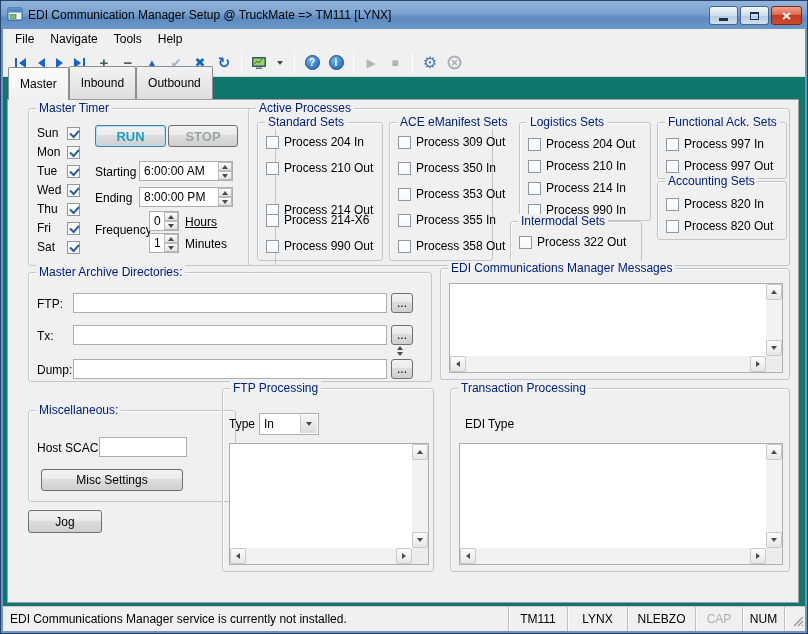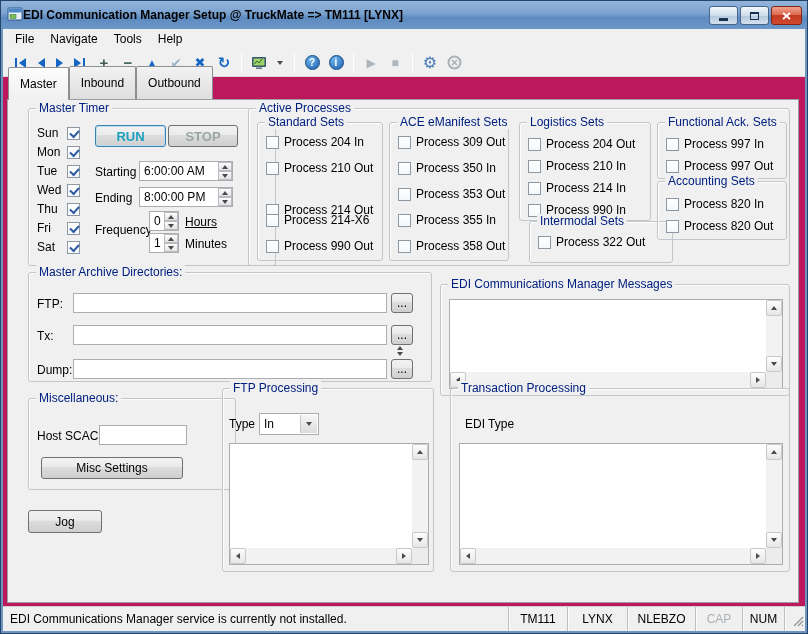--- a/index.html
+++ b/index.html
@@ -5,32 +5,32 @@
   * { margin:0; padding:0; box-sizing:border-box; }
   html,body { width:808px; height:634px; }
   body { font-family:"Liberation Sans","DejaVu Sans",sans-serif; font-size:12px; color:#000; }
 
   .window { position:relative; width:808px; height:634px; background:#6e95c0; border:1px solid #24456b; overflow:hidden; }
 
   
   .titlebar { position:absolute; left:0; top:0; right:0; height:28px;
     background:linear-gradient(#93b5dc 0%, #7aa2cf 45%, #5d8ac0 60%, #6c97c8 100%);
     display:flex; align-items:center; padding:0 6px; }
-  .title-text { font-weight:bold; white-space:nowrap; }
+  .title-text { font-weight:normal; margin-left:5px; white-space:nowrap; }
   .winbtns { position:absolute; right:5px; top:5px; display:flex; gap:2px; }
   .wbtn { width:29px; height:19px; border:1px solid #44668c; border-radius:3px;
     background:linear-gradient(#f2f7fb,#cfdcea 50%,#b4c8dd 51%,#d3e0ee);
     display:flex; align-items:center; justify-content:center; }
   .wbtn.close { width:31px; border-color:#7e2617;
     background:linear-gradient(#f0a18c,#dd6a52 45%,#c23a22 50%,#d04a30); }
   .glyph-min { width:9px; height:3px; background:#16324f; margin-top:8px; }
   .glyph-max { width:9px; height:8px; border:1px solid #16324f; border-top-width:2px; }
 
   
-  .client { position:absolute; left:2px; right:2px; top:28px; bottom:2px; background:#be185d; }
+  .client { position:absolute; left:2px; right:2px; top:28px; bottom:2px; background:#0f766e; }
 
   .menubar { position:absolute; left:0; top:0; right:0; height:20px; display:flex; align-items:center; padding-left:4px; background:#f0f0f0; }
   .menu-item { padding:2px 8px; }
 
   .toolbar { position:absolute; left:0; top:20px; right:0; height:28px; display:flex; align-items:center; gap:2px;
     padding-left:6px; background:#f0f0f0; border-bottom:1px solid #d9d9d9; }
   .ticon { width:22px; height:24px; display:flex; align-items:center; justify-content:center; }
   .ticon.narrow { width:16px; }
   .tsep { width:1px; height:20px; background:#c5c5c5; border-right:1px solid #fff; margin:0 4px; }
   .g-dark { color:#3d5c5c; font-weight:bold; font-size:15px; }
@@ -340,21 +340,21 @@
           <div class="prow" style="top:90px">
               <span class="cb"></span>
               <span>Process 214-X6</span>
             </div>
           <div class="prow" style="top:116px">
               <span class="cb"></span>
               <span>Process 990 Out</span>
             </div>
         </div>
 
-        <div class="group" style="left:140px;top:13px;width:120px;height:139px;">
+        <div class="group" style="left:140px;top:13px;width:104px;height:139px;">
           <span class="gcap">ACE eManifest Sets</span>
           <div class="prow" style="top:12px">
               <span class="cb"></span>
               <span>Process 309 Out</span>
             </div>
           <div class="prow" style="top:38px">
               <span class="cb"></span>
               <span>Process 350 In</span>
             </div>
           <div class="prow" style="top:64px">
@@ -384,21 +384,21 @@
           <div class="prow" style="top:58px">
               <span class="cb"></span>
               <span>Process 214 In</span>
             </div>
           <div class="prow" style="top:80px">
               <span class="cb"></span>
               <span>Process 990 In</span>
             </div>
         </div>
 
-        <div class="group" style="left:280px;top:112px;width:144px;height:42px;padding-left:25px;">
+        <div class="group" style="left:261px;top:112px;width:132px;height:42px;padding-left:25px;">
           <span class="gcap">Intermodal Sets</span>
           <div class="prow" style="top:13px">
               <span class="cb"></span>
               <span>Process 322 Out</span>
             </div>
         </div>
 
         <div class="group" style="left:408px;top:13px;width:130px;height:57px;">
           <span class="gcap">Functional Ack. Sets</span>
           <div class="prow" style="top:14px">
@@ -434,21 +434,21 @@
         <div class="btn" style="left:362px;top:52px;width:22px;height:20px;">...</div>
         <div class="mini-spin" style="left:368px;top:73px;">
           <span class="tri-u"></span>
           <span class="tri-d"></span>
         </div>
         <span class="lbl" style="left:8px;top:90px;">Dump:</span>
         <input class="tinput" style="left: 44px; top: 86px; width: 314px;" value="">
         <div class="btn" style="left:362px;top:86px;width:22px;height:20px;">...</div>
       </div>
 
-      <div class="group" style="left:432px;top:184px;width:350px;height:112px;">
+      <div class="group" style="left:432px;top:168px;width:350px;height:112px;">
         <span class="gcap">EDI Communications Manager Messages</span>
         <div class="listbox" style="left:8px;top:14px;width:334px;height:90px;">
           <div class="sbv">
             <div class="sbtn t">
                 <span class="tri-u"></span>
               </div>
             <div class="sbtn b">
                 <span class="tri-d"></span>
               </div>
           </div>
@@ -457,21 +457,21 @@
                 <span class="tri-l"></span>
               </div>
             <div class="sbtn r">
                 <span class="tri-r"></span>
               </div>
           </div>
           <div class="sb-corner"></div>
         </div>
       </div>
 
-      <div class="group" style="left:20px;top:298px;width:208px;height:92px;">
+      <div class="group" style="left:20px;top:310px;width:208px;height:92px;">
         <span class="gcap">Miscellaneous:</span>
         <span class="lbl" style="left:8px;top:30px;">Host SCAC:</span>
         <input class="tinput" style="left: 70px; top: 26px; width: 88px;" value="">
         <div class="btn" style="left:12px;top:58px;width:142px;height:22px;">Misc Settings</div>
       </div>
 
       <div class="btn" style="left:20px;top:410px;width:74px;height:23px;">Jog</div>
 
       <div class="group" style="left:214px;top:288px;width:212px;height:184px;">
         <span class="gcap">FTP Processing</span>

